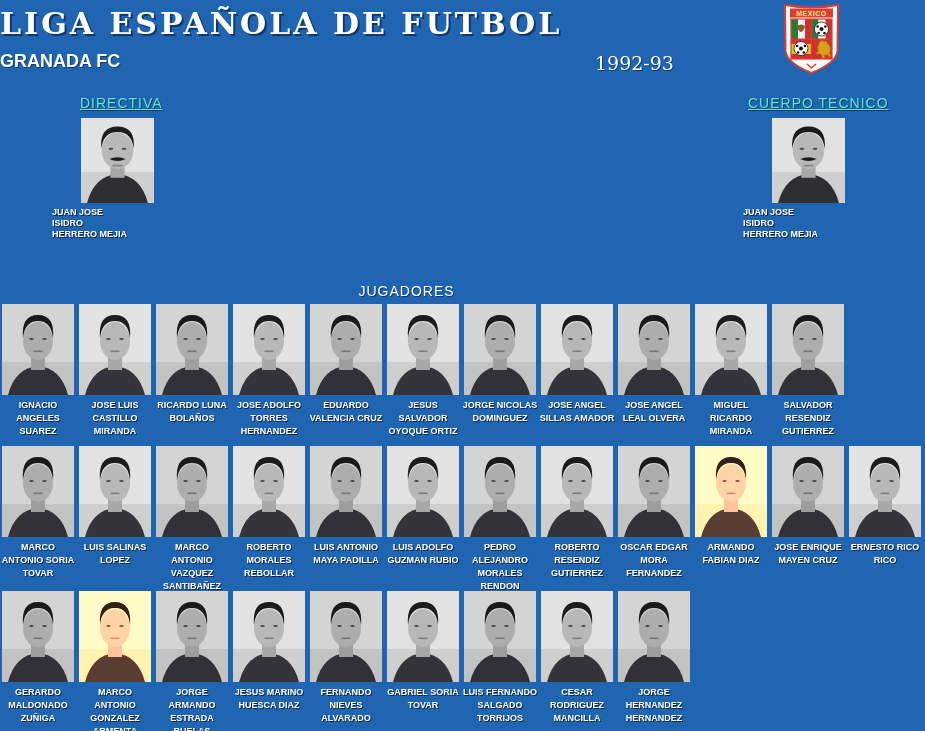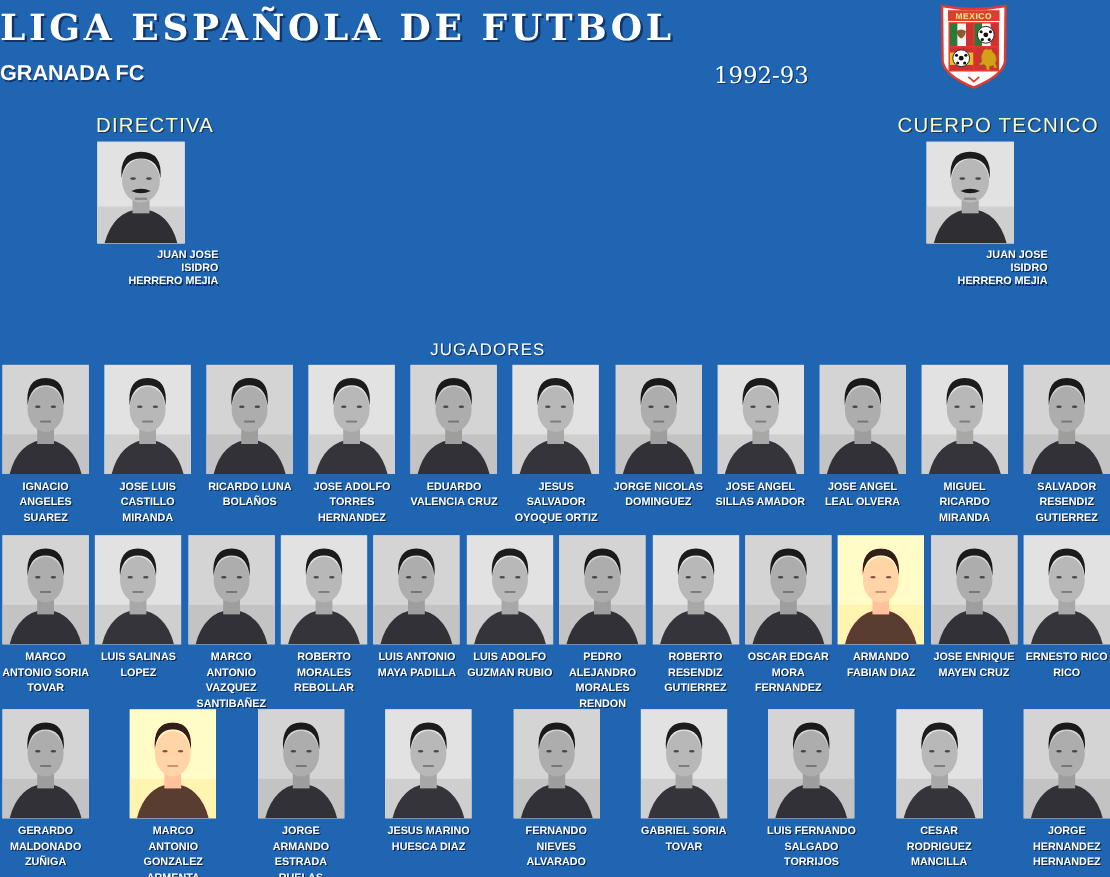--- a/index.html
+++ b/index.html
@@ -22,40 +22,41 @@
     font-size:18px;font-weight:bold;color:#ffffff;
     text-shadow:1px 1px 0 rgba(15,45,90,0.8);
   }
   .season{
     left:595px;top:52px;
     font-family:"DejaVu Serif", serif;font-size:19px;color:#ffffff;
     text-shadow:1px 1px 0 rgba(15,45,90,0.8);
   }
   .logo{left:783px;top:2px;width:57px;height:73px;}
   .section-heading{
-    font-size:17px;letter-spacing:1px;color:#fef9c3;
+    font-size:14px;letter-spacing:1px;color:#5eead4;
     text-shadow:1px 1px 0 rgba(10,40,80,0.8);
     white-space:nowrap;
+    text-decoration:underline;
   }
   .staff-photo{width:73px;height:85px;overflow:hidden;background:#dcdcdc;}
   .staff-photo svg,.photo svg{display:block;width:100%;height:100%;}
   .staff-name{
-    width:130px;text-align:right;color:#ffffff;
+    width:130px;text-align:left;color:#ffffff;
     font-size:9px;font-weight:bold;line-height:11px;
     text-shadow:1px 1px 0 rgba(8,30,60,0.9);
     white-space:pre-line;
   }
   .jug-heading{
     left:0;top:283px;width:813px;text-align:center;
     font-size:14px;letter-spacing:1px;color:#ffffff;
     text-shadow:1px 1px 0 rgba(10,40,80,0.8);
   }
   .player-row{
     position:absolute;left:0;width:925px;
-    display:flex;gap:5px;padding-left:2px;box-sizing:border-box;justify-content:space-between;
+    display:flex;gap:5px;padding-left:2px;box-sizing:border-box;
   }
   .player-cell{width:72px;flex:0 0 72px;}
   .photo{width:72px;height:91px;overflow:hidden;background:#dcdcdc;}
   .photo.color svg{filter:sepia(1) saturate(1.7) hue-rotate(-28deg) brightness(1.03);}
   .player-cell:nth-child(odd) .photo svg{filter:brightness(0.94);}
   .player-cell:nth-child(odd) .photo.color svg{filter:sepia(1) saturate(1.7) hue-rotate(-28deg) brightness(0.97);}
   .player-name{
     width:78px;margin-left:-3px;margin-top:4px;text-align:center;
     color:#ffffff;font-size:9px;font-weight:bold;line-height:13px;
     text-shadow:1px 1px 0 rgba(8,30,60,0.9);

